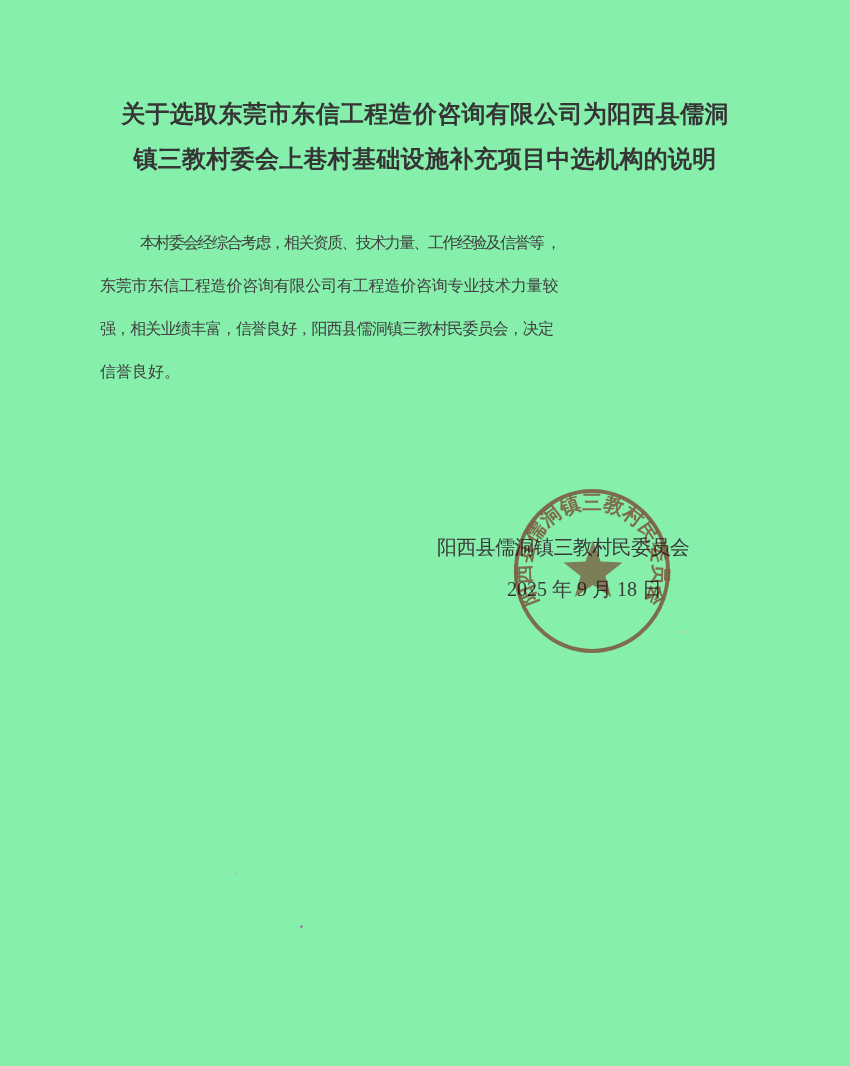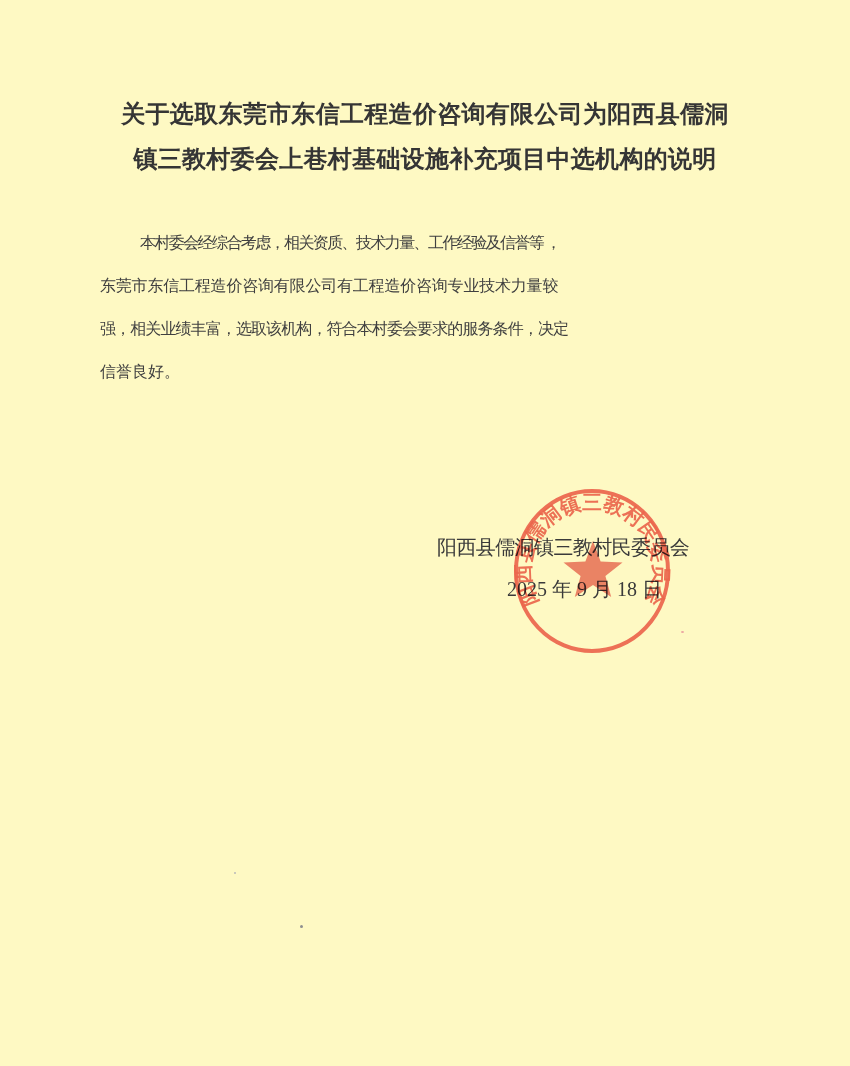--- a/index.html
+++ b/index.html
@@ -5,21 +5,21 @@
   html, body {
     margin: 0;
     padding: 0;
     background: #e9e9e9;
   }
   .page {
     position: relative;
     width: 850px;
     height: 1066px;
     margin: 0 auto;
-    background: #fef9c3;
+    background: #86efac;
     overflow: hidden;
     font-family: "Liberation Serif", "DejaVu Serif", serif;
     color: #3d3d3d;
   }
   .title {
     position: absolute;
     top: 92px;
     left: 0;
     width: 850px;
     text-align: center;
@@ -91,21 +91,21 @@
 <div class="page">
 
   <h1 class="title">
     <div>关于选取东莞市东信工程造价咨询有限公司为阳西县儒洞</div>
     <div>镇三教村委会上巷村基础设施补充项目中选机构的说明</div>
   </h1>
 
   <div class="body-text">
     <div class="body-line bl0">本村委会经综合考虑，相关资质、技术力量、工作经验及信誉等 ，</div>
     <div class="body-line bl1">东莞市东信工程造价咨询有限公司有工程造价咨询专业技术力量较</div>
-    <div class="body-line bl2">强，相关业绩丰富，选取该机构，符合本村委会要求的服务条件，决定</div>
+    <div class="body-line bl2">强，相关业绩丰富，信誉良好，阳西县儒洞镇三教村民委员会，决定</div>
     <div class="body-line bl3">信誉良好。</div>
   </div>
 
   <div class="signature">阳西县儒洞镇三教村民委员会</div>
 
   <div class="doc-date">2025 年 9 月 18 日</div>
 
   <svg class="seal" viewBox="0 0 176 184" aria-hidden="true">
     <defs>
       <path id="sealArc" d="M 42.2 132.7 A 62 62 0 1 1 135.8 132.7" fill="none"></path>

